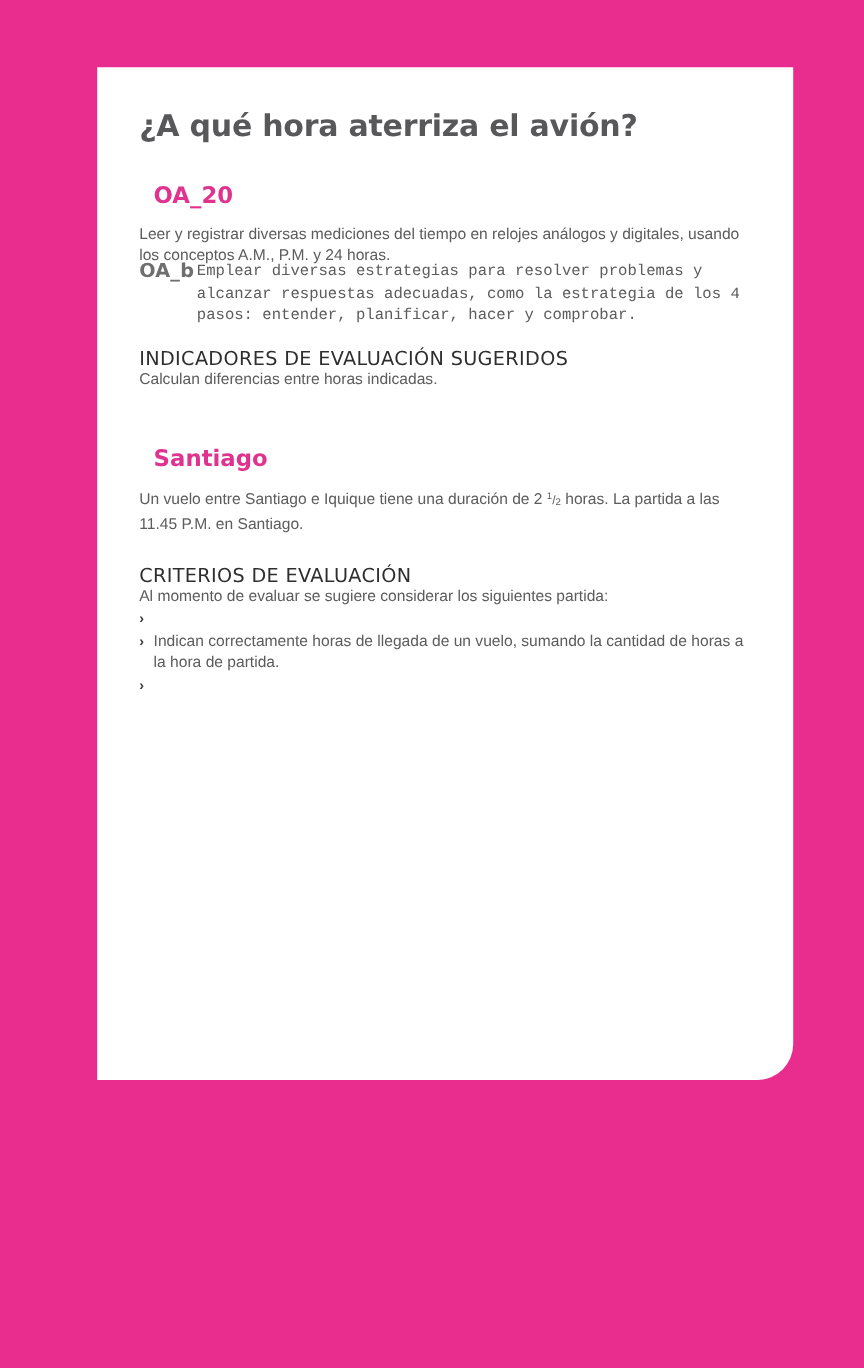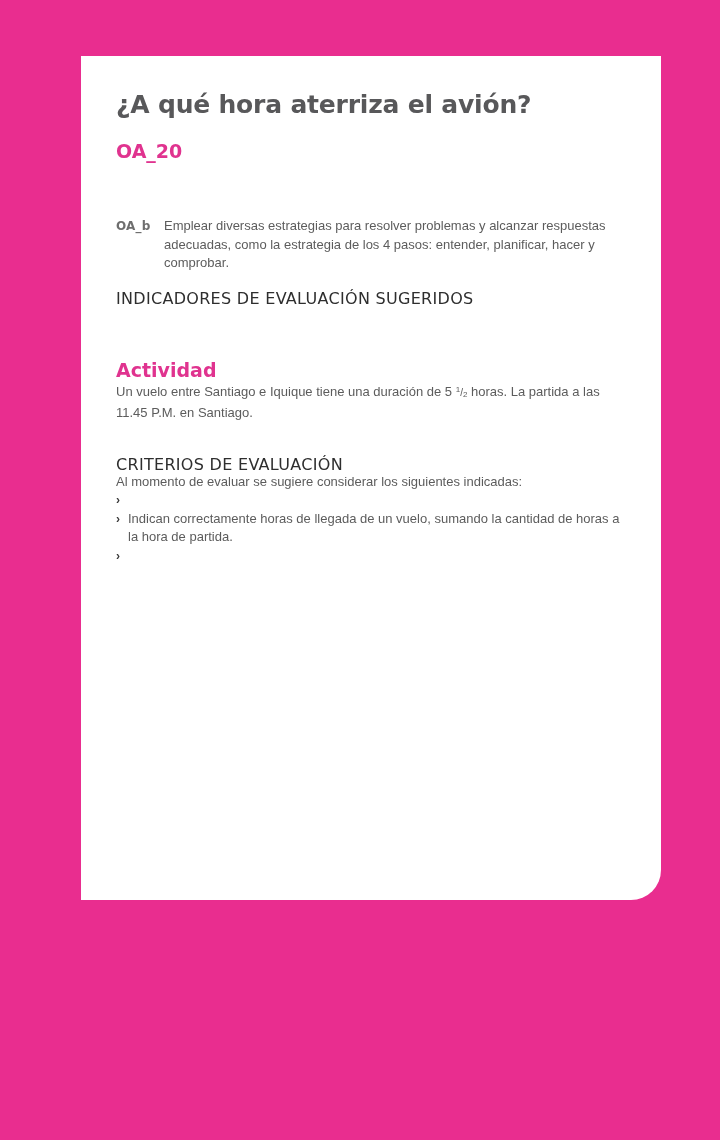--- a/index.html
+++ b/index.html
@@ -31,21 +31,21 @@
       left: 35px;
       top: 34px;
       margin: 0;
       font-family: "DejaVu Sans", "Liberation Sans", sans-serif;
       font-weight: bold;
       font-size: 25px;
       letter-spacing: -0.2px;
       color: #58585a;
     }
     .section-heading {
-      margin: 0;
+      margin: 12px;
       font-family: "DejaVu Sans", "Liberation Sans", sans-serif;
       font-weight: bold;
       font-size: 19px;
       color: #e0338f;
       line-height: 22px;
     }
     .body-text {
       font-size: 13px;
       line-height: 18px;
       color: #5c5c5c;
@@ -61,25 +61,26 @@
       font-size: 13px;
       line-height: 18.5px;
       color: #5c5c5c;
     }
     .oa-code {
       width: 48px;
       flex: 0 0 48px;
       font-weight: bold;
       color: #6e6e6e;
       font-family: "DejaVu Sans", "Liberation Sans", sans-serif;
-      font-size: 12px;
+      font-size: 16px;
       letter-spacing: 0.2px;
     }
     .oa-text {
       flex: 1;
+      font-family: Liberation Mono, monospace;
     }
     .caps-heading {
       font-family: "DejaVu Sans", "Liberation Sans", sans-serif;
       font-size: 16px;
       font-weight: normal;
       letter-spacing: 0.3px;
       color: #2e2e2e;
       margin: 0;
       line-height: 16px;
     }
@@ -109,43 +110,45 @@
   </style>
 </head>
 <body>
 
 <div class="card">
 
   <h1 class="title">¿A qué hora aterriza el avión?</h1>
 
   <div class="block" style="top: 84px;">
     <h2 class="section-heading">OA_20</h2>
+    <p class="body-text">Leer y registrar diversas mediciones del tiempo en relojes análogos y digitales, usando los conceptos A.M., P.M. y 24 horas.</p>
   </div>
 
   <div class="block" style="top: 161px;">
     <div class="oa-row">
       <span class="oa-code">OA_b</span>
       <span class="oa-text">Emplear diversas estrategias para resolver problemas y alcanzar respuestas adecuadas, como la estrategia de los 4 pasos: entender, planificar, hacer y comprobar.</span>
     </div>
   </div>
 
   <div class="block" style="top: 235px;">
     <h3 class="caps-heading">INDICADORES DE EVALUACIÓN SUGERIDOS</h3>
+    <p class="body-text">Calculan diferencias entre horas indicadas.</p>
   </div>
 
   <div class="block" style="top: 303px;">
-    <h2 class="section-heading">Actividad</h2>
+    <h2 class="section-heading">Santiago</h2>
     <p class="body-text">
-      <span>Un vuelo entre Santiago e Iquique tiene una duración de 5 </span><span class="fraction"><sup>1</sup><span style="font-size:10px;">/</span><sub>2</sub></span><span> horas. La partida a las 11.45 P.M. en Santiago.</span>
+      <span>Un vuelo entre Santiago e Iquique tiene una duración de 2 </span><span class="fraction"><sup>1</sup><span style="font-size:10px;">/</span><sub>2</sub></span><span> horas. La partida a las 11.45 P.M. en Santiago.</span>
     </p>
   </div>
 
-  <div class="block" style="top: 401px;">
+  <div class="block" style="top: 416px;">
     <h3 class="caps-heading">CRITERIOS DE EVALUACIÓN</h3>
-    <p class="body-text">Al momento de evaluar se sugiere  considerar los siguientes indicadas:</p>
+    <p class="body-text">Al momento de evaluar se sugiere  considerar los siguientes partida:</p>
     <ul class="bullets">
       <li>
         <span class="bullet-icon">›</span>
       </li>
       <li>
         <span class="bullet-icon">›</span>
         <span>Indican correctamente horas de llegada de un vuelo, sumando la cantidad de horas a la hora de partida.</span>
       </li>
       <li>
         <span class="bullet-icon">›</span>

